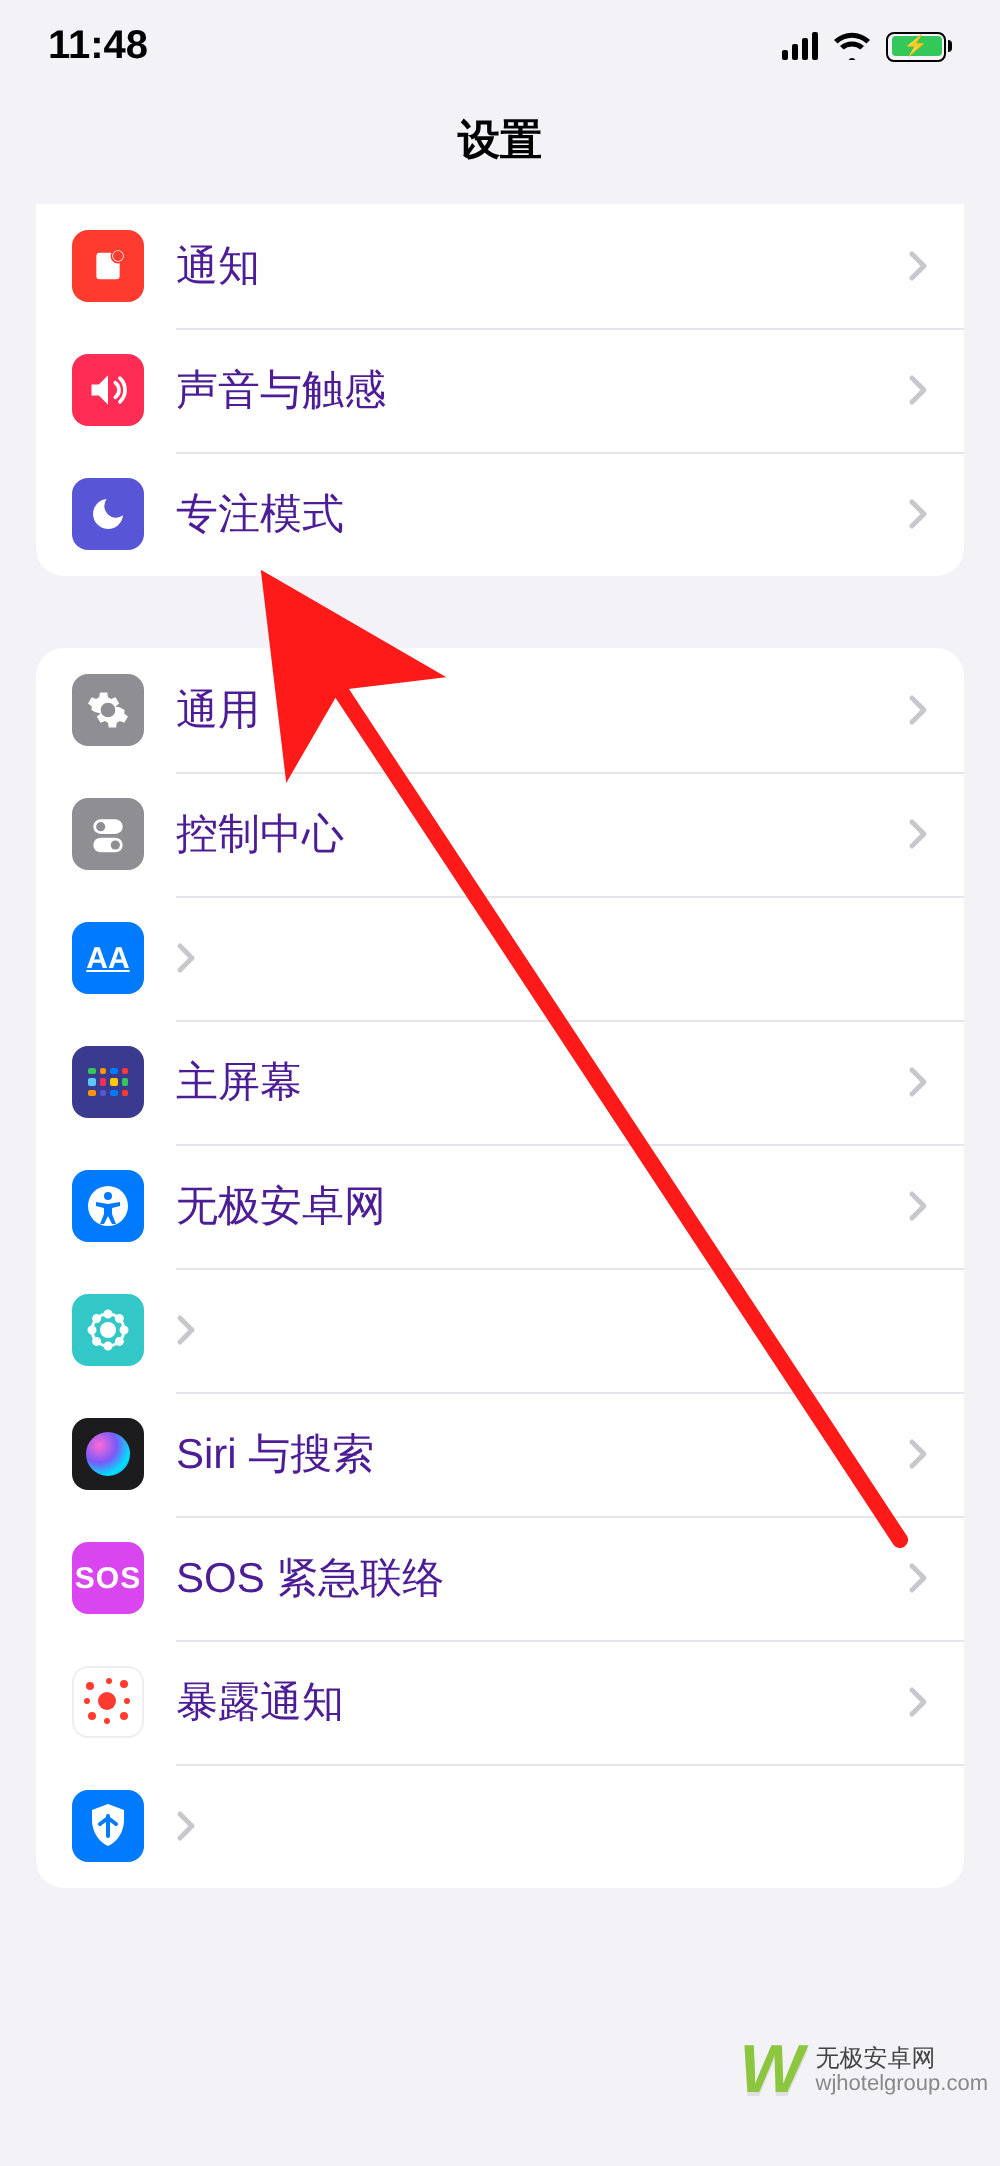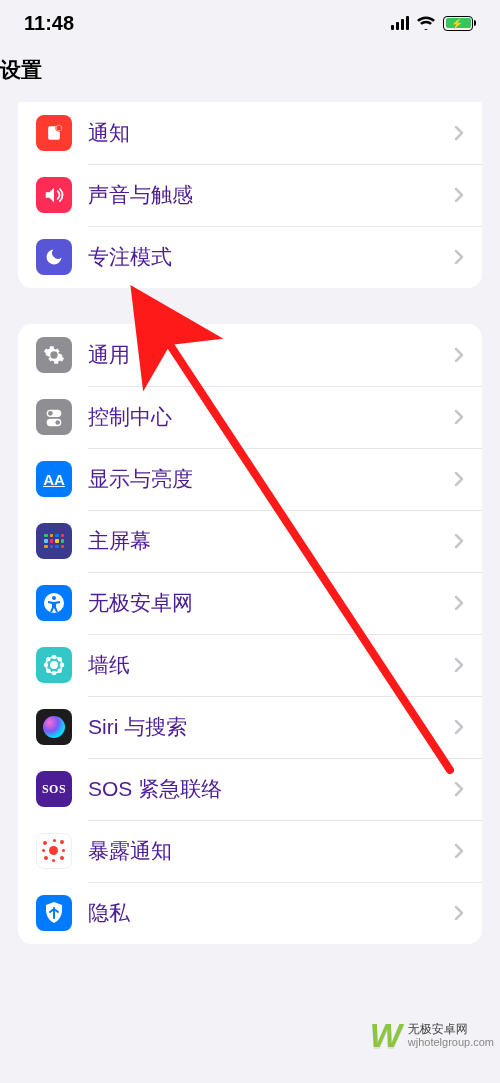--- a/index.html
+++ b/index.html
@@ -76,21 +76,21 @@
       font-size: 10px;
     }
     .battery-tip {
       width: 2px;
       height: 6px;
       background: #000;
       border-radius: 0 2px 2px 0;
       margin-left: 1px;
     }
     .nav-title {
-      text-align: left;
+      text-align: center;
       font-size: 21px;
       font-weight: 600;
       color: #000;
       padding: 14px 0 18px 0;
       background: #f2f2f7;
     }
     .group {
       background: #fff;
       border-radius: 14px;
       margin: 0 18px 36px 18px;
@@ -161,21 +161,21 @@
     .ic-home .grid span:nth-child(7){background:#ffcc00;}
     .ic-home .grid span:nth-child(8){background:#34c759;}
     .ic-home .grid span:nth-child(9){background:#ff9500;}
     .ic-home .grid span:nth-child(10){background:#5856d6;}
     .ic-home .grid span:nth-child(11){background:#007aff;}
     .ic-home .grid span:nth-child(12){background:#ff3b30;}
     .ic-accessibility{background:#007aff;}
     .ic-wallpaper{background:#34c7c7;}
     .ic-siri{background:#1c1c1e;}
     .ic-siri .orb{width:22px;height:22px;border-radius:50%;background:radial-gradient(circle at 30% 30%,#ff6ad5,#7a5af8 40%,#00e0ff 70%,#0a84ff 100%);}
-    .ic-sos{background:#4c1d95;font-size:12px;letter-spacing:0.5px;font-family:Liberation Serif, serif;}
+    .ic-sos{background:#d946ef;font-size:15px;letter-spacing:0.5px;}
     .ic-exposure{background:#fff;border:1px solid #eee;}
     .ic-exposure .dots{position:relative;width:24px;height:24px;}
     .ic-exposure .dots span{position:absolute;border-radius:50%;background:#ff3b30;}
     .ic-battery{background:#34c759;}
     .ic-privacy{background:#007aff;}
 
     
     .arrow-annot {
       position: absolute;
       pointer-events: none;
@@ -303,21 +303,20 @@
     </div>
     <div class="row-label">控制中心</div>
     <div class="chevron">
         <svg width="10" height="16" viewBox="0 0 10 16">
           <path d="M2 2 L8 8 L2 14" stroke="#c7c7cc" stroke-width="2.5" fill="none" stroke-linecap="round" stroke-linejoin="round"></path>
         </svg>
       </div>
   </div>
   <div class="row">
     <div class="icon-box ic-display" style="font-size:15px;text-decoration:underline;">AA</div>
-    <div class="row-label">显示与亮度</div>
     <div class="chevron">
         <svg width="10" height="16" viewBox="0 0 10 16">
           <path d="M2 2 L8 8 L2 14" stroke="#c7c7cc" stroke-width="2.5" fill="none" stroke-linecap="round" stroke-linejoin="round"></path>
         </svg>
       </div>
   </div>
   <div class="row">
     <div class="icon-box ic-home">
       <div class="grid">
           <span></span>
@@ -366,21 +365,20 @@
             <circle cx="12" cy="20" r="1.5" fill="#fff"></circle>
             <circle cx="4" cy="12" r="1.5" fill="#fff"></circle>
             <circle cx="20" cy="12" r="1.5" fill="#fff"></circle>
             <circle cx="6.3" cy="6.3" r="1.5" fill="#fff"></circle>
             <circle cx="17.7" cy="6.3" r="1.5" fill="#fff"></circle>
             <circle cx="6.3" cy="17.7" r="1.5" fill="#fff"></circle>
             <circle cx="17.7" cy="17.7" r="1.5" fill="#fff"></circle>
           </g>
         </svg>
     </div>
-    <div class="row-label">墙纸</div>
     <div class="chevron">
         <svg width="10" height="16" viewBox="0 0 10 16">
           <path d="M2 2 L8 8 L2 14" stroke="#c7c7cc" stroke-width="2.5" fill="none" stroke-linecap="round" stroke-linejoin="round"></path>
         </svg>
       </div>
   </div>
   <div class="row">
     <div class="icon-box ic-siri">
         <div class="orb"></div>
       </div>
@@ -421,21 +419,20 @@
         </svg>
       </div>
   </div>
   <div class="row">
     <div class="icon-box ic-privacy">
       <svg width="20" height="22" viewBox="0 0 20 22" fill="#fff">
           <path d="M10 0l8 3v5c0 6-3.5 11-8 13-4.5-2-8-7-8-13V3l8-3z" fill="#fff"></path>
           <path d="M10 6v10M6 10l4-3 4 3" stroke="#007aff" stroke-width="2" fill="none" stroke-linecap="round" stroke-linejoin="round"></path>
         </svg>
     </div>
-    <div class="row-label">隐私</div>
     <div class="chevron">
         <svg width="10" height="16" viewBox="0 0 10 16">
           <path d="M2 2 L8 8 L2 14" stroke="#c7c7cc" stroke-width="2.5" fill="none" stroke-linecap="round" stroke-linejoin="round"></path>
         </svg>
       </div>
   </div>
 </div>
 
 <svg class="arrow-annot" style="left:0;top:0;" width="500" height="1083">
   <defs>

